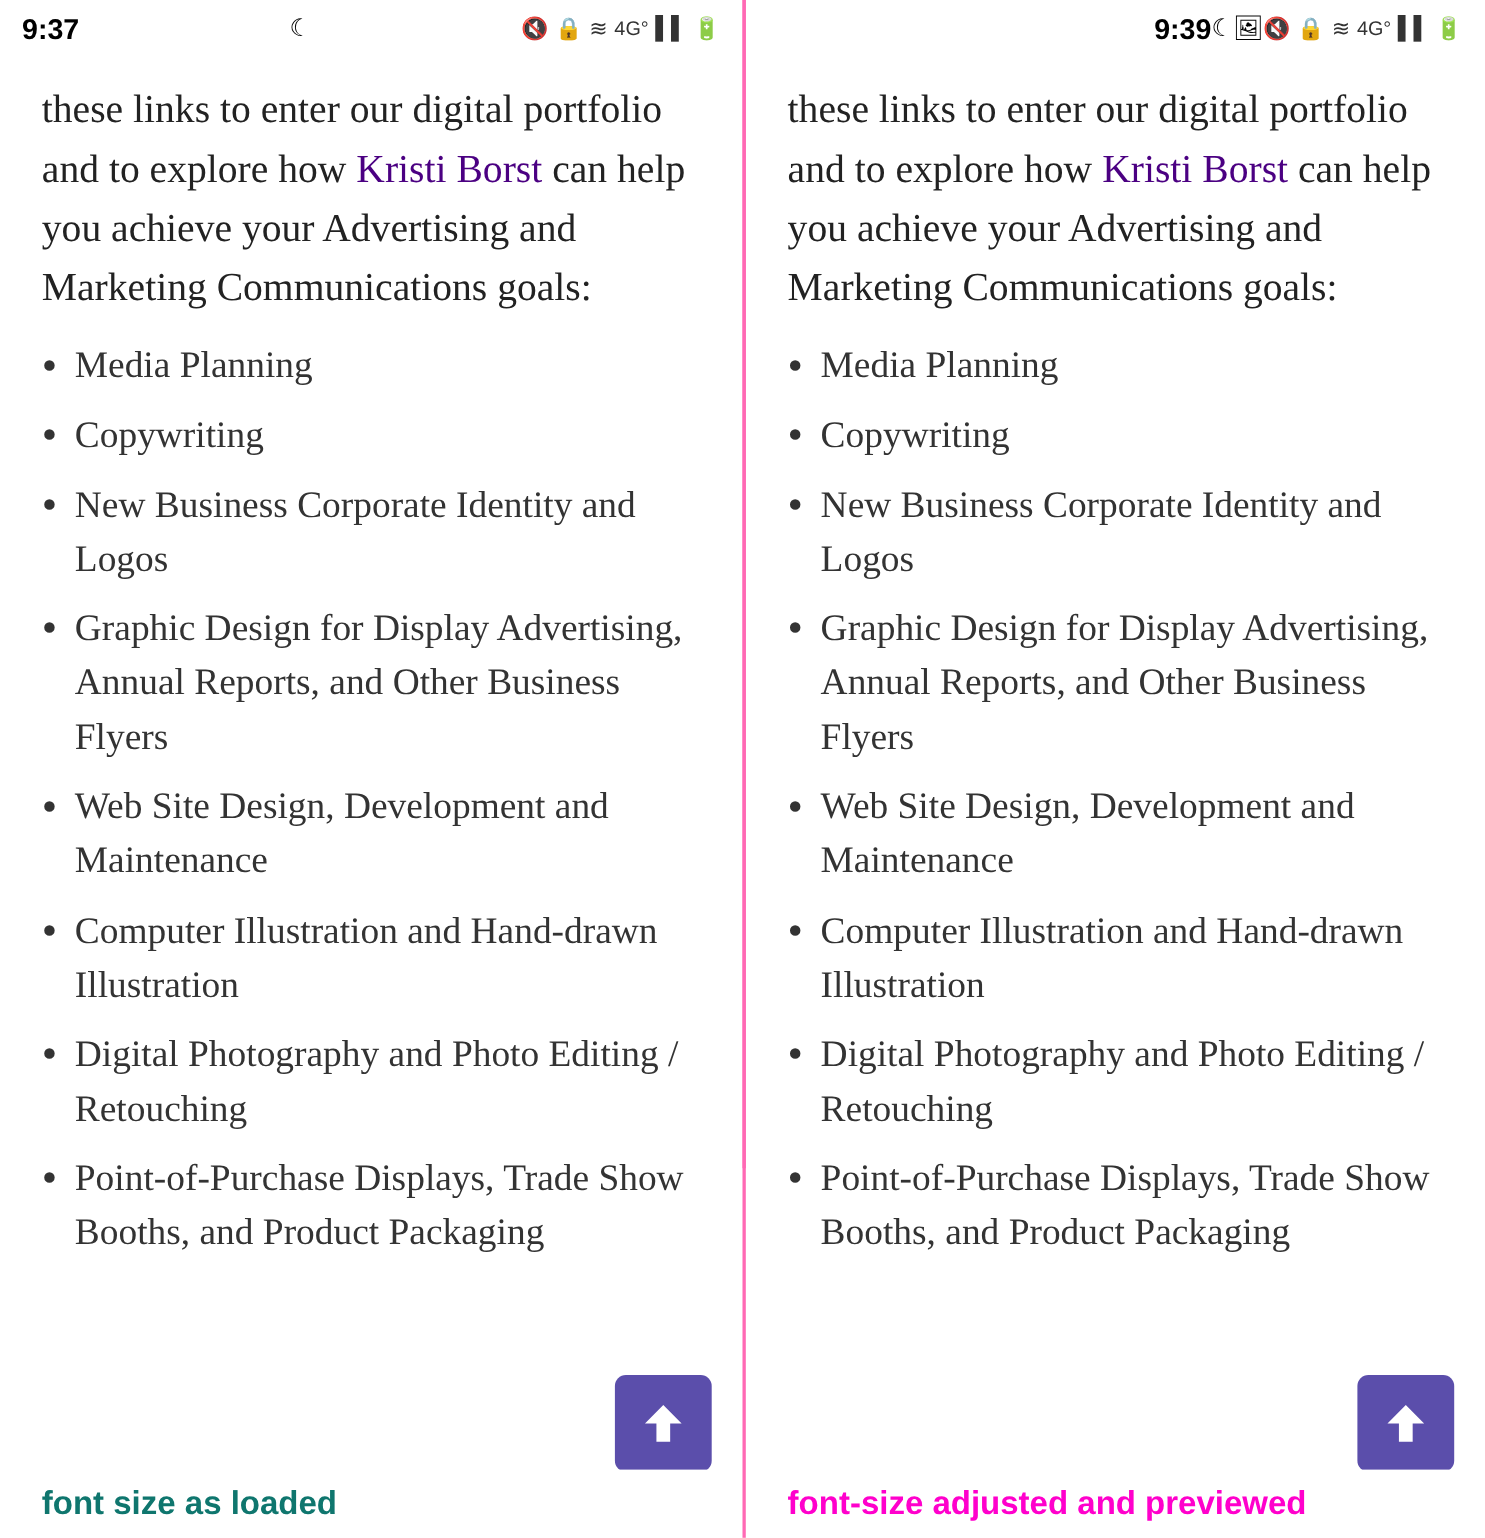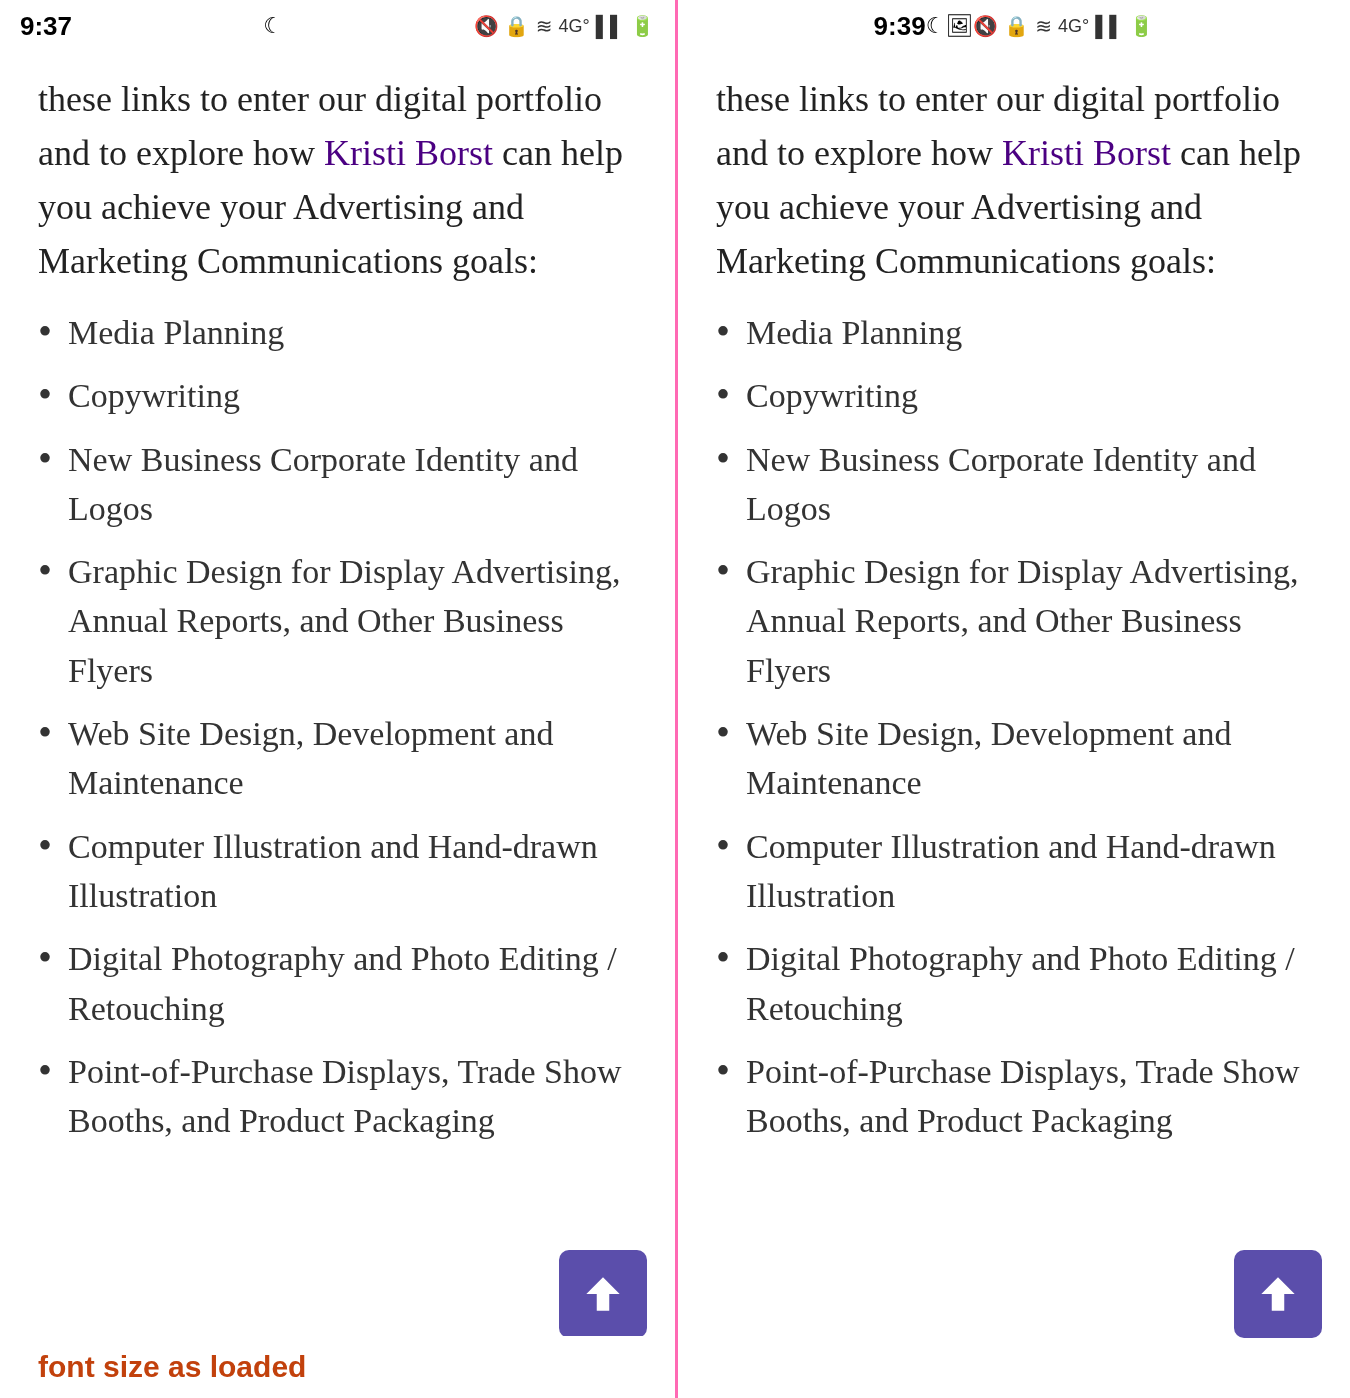--- a/index.html
+++ b/index.html
@@ -81,27 +81,27 @@
       </ul>
     </div>
 
     <div style="position:absolute; bottom:60px; right:28px; width:88px; height:88px; background:#5b4eab; border-radius:10px; display:flex; align-items:center; justify-content:center; cursor:pointer;">
       <svg viewBox="0 0 24 24" width="50" height="50" fill="white">
         <path d="M12 4l-8 8h5v8h6v-8h5z"></path>
       </svg>
     </div>
 
     <div style="position:absolute; bottom:0; left:0; width:100%; padding:14px 38px; background:#fff;">
-      <span style="font-family:-apple-system,Arial,sans-serif; font-size:30px; font-weight:700; color:#c2410c;">font size as loaded</span>
+      <span style="font-family:-apple-system,Arial,sans-serif; font-size:30px; font-weight:700; color:#0f766e;">font size as loaded</span>
     </div>
   </div>
 
   <div style="width:675px; height:1398px; background:#fff; position:relative; overflow:hidden; border-left:3px solid #ff69b4;">
 
-    <div style="height:52px; display:flex; align-items:center; justify-content:center; padding:0 20px; background:#fff;">
+    <div style="height:52px; display:flex; align-items:center; justify-content:flex-end; padding:0 20px; background:#fff;">
       <span style="font-family:-apple-system,Arial,sans-serif; font-size:26px; font-weight:600;">9:39</span>
       <span style="font-size:22px;">☾</span>
       <span style="font-size:22px;">🖼</span>
       <div style="display:flex; gap:6px; align-items:center; font-family:-apple-system,Arial,sans-serif; font-size:20px; color:#333;">
         <span>🔇</span>
         <span>🔒</span>
         <span>≋</span>
         <span style="font-size:18px;">4G°</span>
         <span>▌▌</span>
         <span>🔋</span>
@@ -148,15 +148,18 @@
         </li>
       </ul>
     </div>
 
     <div style="position:absolute; bottom:60px; right:28px; width:88px; height:88px; background:#5b4eab; border-radius:10px; display:flex; align-items:center; justify-content:center; cursor:pointer;">
       <svg viewBox="0 0 24 24" width="50" height="50" fill="white">
         <path d="M12 4l-8 8h5v8h6v-8h5z"></path>
       </svg>
     </div>
 
+    <div style="position:absolute; bottom:0; left:0; width:100%; padding:14px 38px; background:#fff;">
+      <span style="font-family:-apple-system,Arial,sans-serif; font-size:30px; font-weight:700; color:#ff00cc;">font-size adjusted and previewed</span>
+    </div>
   </div>
 
 </div>
 
 </body></html>

